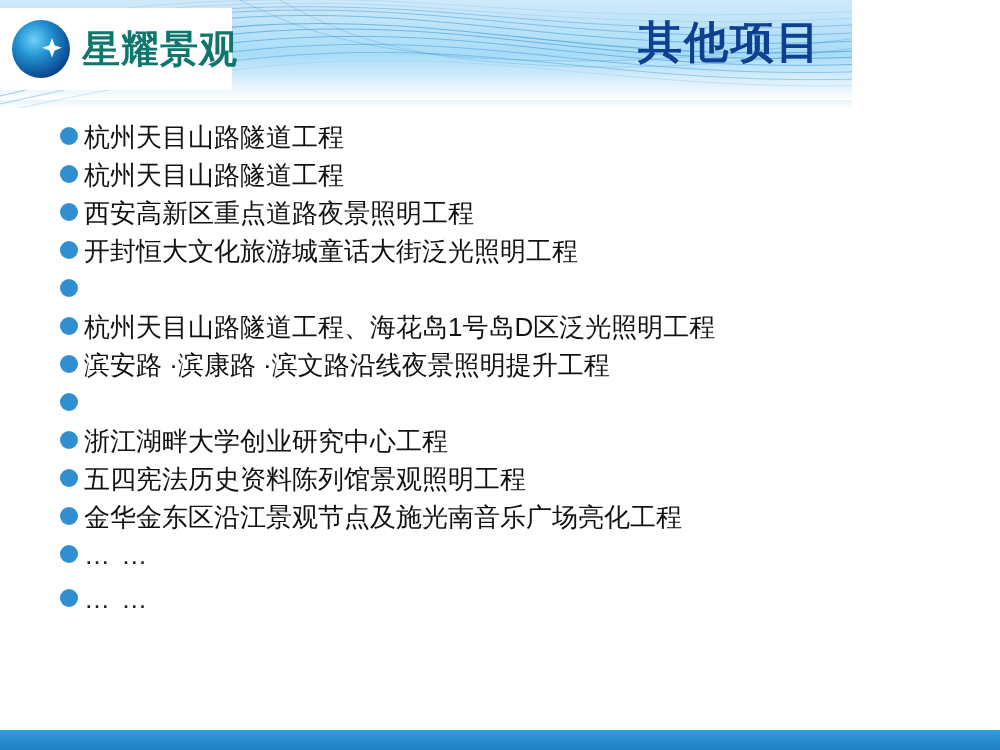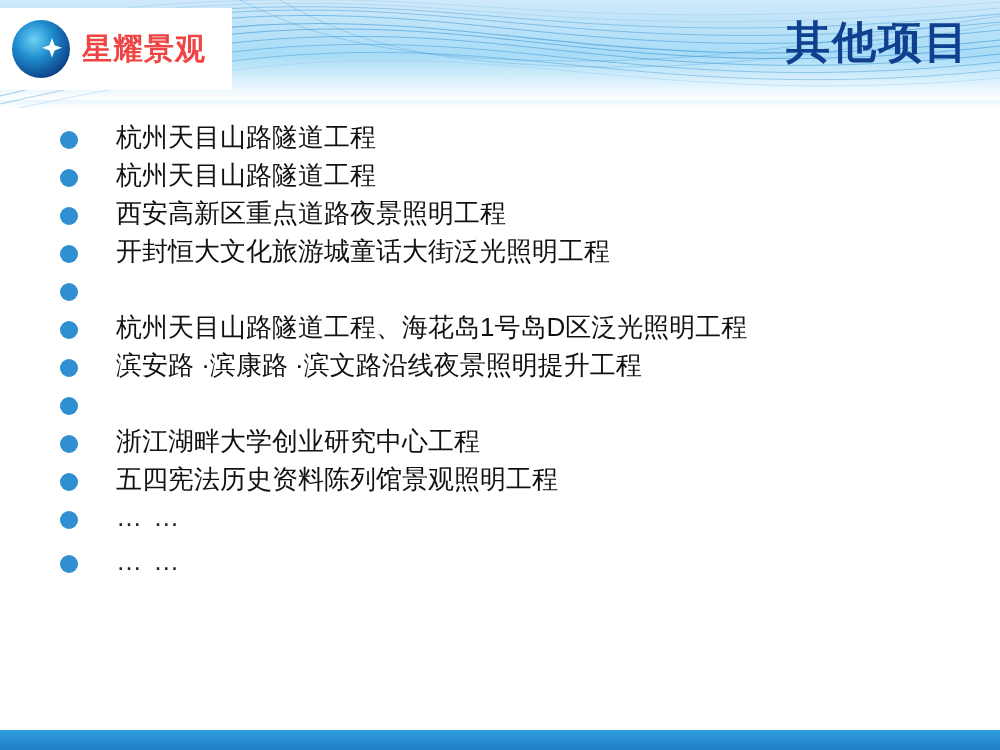--- a/index.html
+++ b/index.html
@@ -18,21 +18,21 @@
     width: 1000px;
     height: 750px;
     background: #ffffff;
     overflow: hidden;
   }
   
   .header-band {
     position: absolute;
     left: 0;
     top: 0;
-    width: 1000px;
+    width: 852px;
     height: 108px;
     background: linear-gradient(180deg, #d8ecfa 0%, #bfe2f8 35%, #9ed6f5 70%, #ffffff 100%);
     overflow: hidden;
   }
   .header-band svg {
     position: absolute;
     left: 0;
     top: 0;
   }
   .title {
@@ -60,39 +60,38 @@
     box-sizing: border-box;
   }
   .logo-mark {
     width: 62px;
     height: 62px;
     position: relative;
     flex: 0 0 auto;
   }
   .logo-text {
     margin-left: 10px;
-    font-size: 30px;
+    font-size: 38px;
     font-weight: bold;
-    color: #ef4444;
+    color: #0f766e;
     letter-spacing: 1px;
     white-space: nowrap;
   }
   
   .content {
     position: absolute;
     left: 58px;
     top: 122px;
     width: 900px;
   }
   .bullet-row {
     display: flex;
-    align-items: center;
+    align-items: flex-start;
     margin-bottom: 8px;
     min-height: 30px;
-    gap: 32px;
   }
   .bullet-icon {
     flex: 0 0 auto;
     width: 22px;
     height: 22px;
     position: relative;
     top: 3px;
     margin-right: 4px;
   }
   .bullet-text {
@@ -270,20 +269,29 @@
     <div class="bullet-row">
       <span class="bullet-icon">
         <svg width="22" height="22" viewBox="0 0 22 22">
             <circle cx="11" cy="11" r="9" fill="#2f8fd0"></circle>
             <path d="M11,2.5 A8.5,8.5 0 1,0 11,19.5 A6.6,6.6 0 1,1 11,2.5 Z" fill="#ffffff"></path>
           </svg>
       </span>
       <span class="bullet-text">五四宪法历史资料陈列馆景观照明工程</span>
     </div>
 
+    <div class="bullet-row">
+      <span class="bullet-icon">
+        <svg width="22" height="22" viewBox="0 0 22 22">
+            <circle cx="11" cy="11" r="9" fill="#2f8fd0"></circle>
+            <path d="M11,2.5 A8.5,8.5 0 1,0 11,19.5 A6.6,6.6 0 1,1 11,2.5 Z" fill="#ffffff"></path>
+          </svg>
+      </span>
+      <span class="bullet-text">金华金东区沿江景观节点及施光南音乐广场亮化工程</span>
+    </div>
 
     <div class="bullet-row ellipsis">
       <span class="bullet-icon">
         <svg width="22" height="22" viewBox="0 0 22 22">
             <circle cx="11" cy="11" r="9" fill="#2f8fd0"></circle>
             <path d="M11,2.5 A8.5,8.5 0 1,0 11,19.5 A6.6,6.6 0 1,1 11,2.5 Z" fill="#ffffff"></path>
           </svg>
       </span>
       <span class="bullet-text">… …</span>
     </div>

